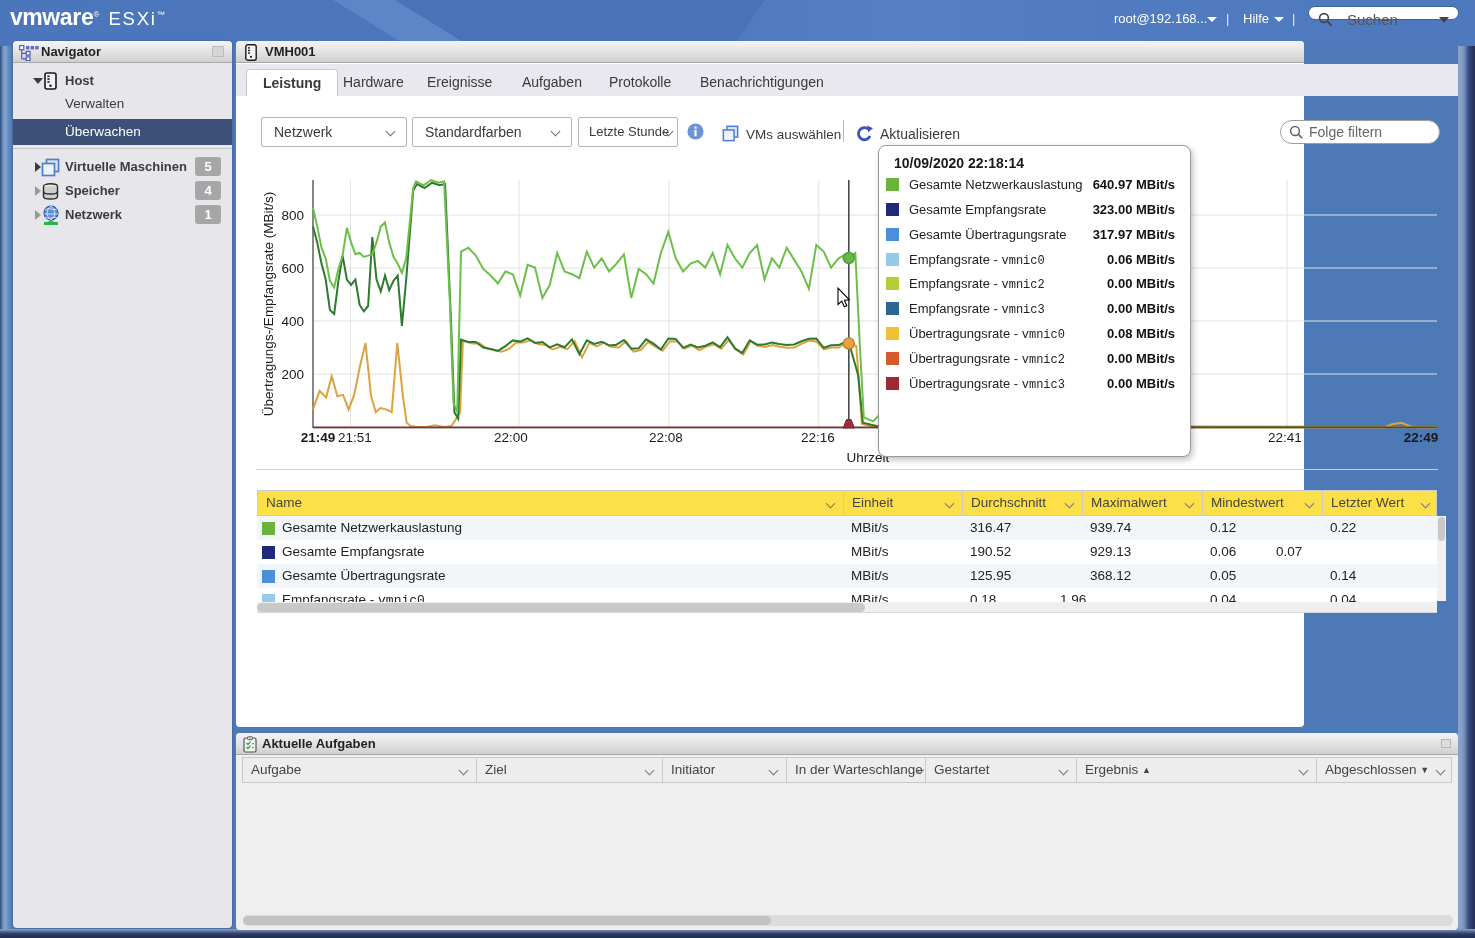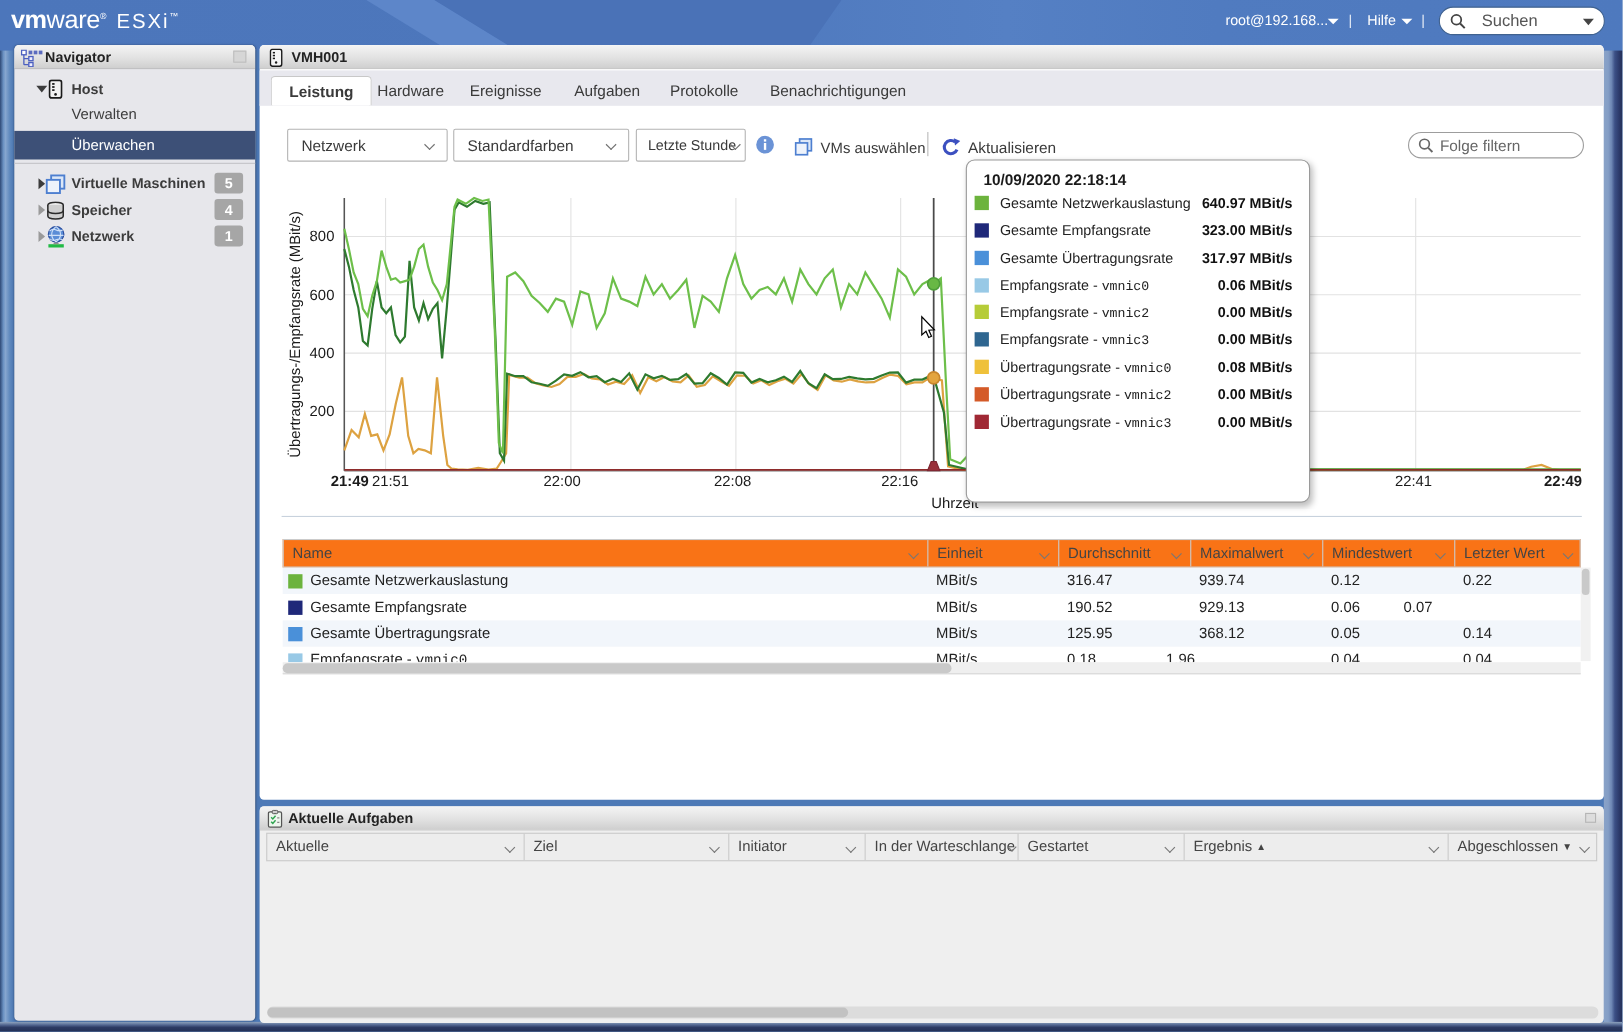--- a/index.html
+++ b/index.html
@@ -11,49 +11,49 @@
     background:linear-gradient(90deg,#2e4976 0,#6a91c2 3px,#86a6cf 5px,#5e88bd 9px,#4d79b6 13px); }
   #frame-right { position:absolute; right:0; top:46px; width:17px; height:884px;
     background:linear-gradient(90deg,#8aa3c8 0,#849ec6 4px,#6e87b4 7px,#3c5086 10px,#2c3a6a 14px,#232f56 17px); }
   #frame-bottom { position:absolute; left:0; bottom:0; width:1475px; height:9px;
     background:linear-gradient(180deg,#8fa5c0 0,#4e618c 3px,#2c3a63 5px,#222f55 9px); }
   
   #hdr { position:absolute; left:0; top:0; width:1475px; height:46px;
     background:linear-gradient(90deg,#4c76bb 0%,#4d77bc 40%,#5580c4 62%,#507bc0 75%,#4e79be 100%); }
   #logo { position:absolute; left:10px; top:3px; color:#fff; line-height:23px; }
   #logo .vm { font-weight:bold; font-size:23px; letter-spacing:-0.5px; }
-  #logo .ware { font-weight:normal; font-size:23px; letter-spacing:-0.3px; }
+  #logo .ware { font-weight:bold; font-size:23px; letter-spacing:-0.3px; }
   #logo .esxi { font-weight:normal; font-size:18.5px; letter-spacing:1.8px; margin-left:9px; }
   sup.r { font-size:8px; vertical-align:8px; }
   #hdr-right { position:absolute; left:0; top:0; width:1475px; height:40px; color:#fff;
     font-size:13px; font-weight:normal; }
   #hdr-right span.t { position:absolute; top:11px; }
   .caret-w { display:inline-block; width:0; height:0; border-left:5px solid transparent;
     border-right:5px solid transparent; border-top:5px solid #fff; vertical-align:middle; margin-left:6px; }
-  #searchbox { position:absolute; left:1308px; top:6px; width:151px; height:26px; background:#fff;
+  #searchbox { position:absolute; left:1308px; top:6px; width:151px; height:14px; background:#fff;
     border-radius:13px; border:1px solid #40628f; }
   #searchbox .mag { position:absolute; left:9px; top:5px; }
   #searchbox .ph { position:absolute; left:38px; top:4px; color:#555; font-size:15px; }
   #searchbox .dd { position:absolute; right:9px; top:10px; width:0; height:0;
     border-left:5px solid transparent; border-right:5px solid transparent; border-top:6px solid #444; }
   
   .panel { position:absolute; background:#fff; border-radius:4px; }
   .titlebar { height:22px; background:linear-gradient(180deg,#f4f4f4 0,#e2e2e2 55%,#cfcfcf 100%);
     border-bottom:1px solid #a9a9a9; border-radius:4px 4px 0 0; font-weight:bold; color:#222;
     font-size:13px; line-height:22px; }
   
   #nav { left:13px; top:41px; width:219px; height:887px; background:#e7e7eb; border-radius:4px;
     position:absolute; box-shadow:0 0 2px rgba(0,0,0,0.35); }
   #nav .titlebar { padding-left:28px; position:relative; }
   .navitem { position:relative; height:22px; line-height:22px; color:#3c3c3c; }
   .navsec { font-weight:bold; font-size:13px; }
   .badge { position:absolute; right:11px; top:0px; width:26px; height:19px; background:#a6a6a6;
     border-radius:3px; color:#fff; font-weight:bold; font-size:13px; text-align:center; line-height:19px; }
   
-  #main { left:236px; top:41px; width:1222px; height:686px; }
+  #main { left:236px; top:41px; width:1068px; height:686px; }
   #main .titlebar { padding-left:29px; position:relative; }
   #tabs { position:absolute; left:0; top:23px; width:1222px; height:32px; background:#e8e8ee;
     border-bottom:1px solid #e8e8ee; }
   .tab { position:absolute; top:5px; height:27px; line-height:27px; padding:0 16px; font-size:14px; color:#3a3a3a; }
   .tab.active { background:#fff; font-weight:bold; border:1px solid #c8c8c8; border-bottom:none;
     border-radius:4px 4px 0 0; }
   
   .sel { position:absolute; height:30px; border:1px solid #b4b4b4; border-radius:2px; background:#fff;
     font-size:14px; color:#3a3a3a; line-height:28px; padding-left:12px; }
   .sel { white-space:nowrap; overflow:hidden; }
@@ -325,21 +325,21 @@
         </div>
 <div class="ttrow">
           <span class="ttsq" style="background:#a02834"></span>
           <span class="ttlab">Übertragungsrate - <span class="ttmono">vmnic3</span></span>
           <span class="ttval">0.00 <b>MBit/s</b></span>
         </div>
       </div>
   </div>
 
   <div id="dtable" style="position:absolute;left:21px;top:449px;width:1180px">
-    <div class="thead" style="position:relative;height:26px;background:#f97316;border:1px solid #cbcbcb;color:#444;font-size:13.5px">
+    <div class="thead" style="position:relative;height:26px;background:#fde047;border:1px solid #cbcbcb;color:#444;font-size:13.5px">
       <div class="th" style="left:0;width:586px">Name</div>
       <div class="th" style="left:586px;width:119px">Einheit</div>
       <div class="th" style="left:705px;width:120px">Durchschnitt</div>
       <div class="th" style="left:825px;width:120px">Maximalwert</div>
       <div class="th" style="left:945px;width:120px">Mindestwert</div>
       <div class="th" style="left:1065px;width:115px;border-right:none">Letzter Wert</div>
     </div>
     <div class="trow" style="background:#f2f6fb">
       <span class="sq" style="background:#6cb33d"></span>
         <span class="tn">Gesamte Netzwerkauslastung</span>
@@ -389,21 +389,21 @@
     <svg style="position:absolute;left:7px;top:3px" width="14" height="17" viewBox="0 0 14 17">
         <rect x="1" y="2" width="12" height="14" rx="1.5" fill="#eef6ee" stroke="#555" stroke-width="1.2"></rect>
         <rect x="4.5" y="0.7" width="5" height="3" rx="1" fill="#cfcfcf" stroke="#555" stroke-width="0.9"></rect>
         <path d="M3.5 7 l1.5 1.5 L7.5 5.6 M3.5 11 l1.5 1.5 L7.5 9.6" fill="none" stroke="#2ea44f" stroke-width="1.3"></path>
         <line x1="9" y1="7.6" x2="11" y2="7.6" stroke="#888" stroke-width="1.1"></line>
         <line x1="9" y1="11.6" x2="11" y2="11.6" stroke="#888" stroke-width="1.1"></line>
       </svg>
     <span style="position:absolute;right:7px;top:6px;width:10px;height:9px;border:1.5px solid #b5b5b5;background:#ddd"></span>
   </div>
   <div id="taskhead" style="position:absolute;left:6px;top:24px;width:1210px;height:26px;background:#ededed;border:1px solid #c9c9c9;font-size:13.5px;color:#444">
-    <div class="th" style="left:0;width:234px">Aktuelle</div>
+    <div class="th" style="left:0;width:234px">Aufgabe</div>
     <div class="th" style="left:234px;width:186px">Ziel</div>
     <div class="th" style="left:420px;width:124px">Initiator</div>
     <div class="th nochev" style="left:544px;width:139px">In der Warteschlange<span class="mchev"></span></div>
     <div class="th" style="left:683px;width:151px">Gestartet</div>
     <div class="th" style="left:834px;width:240px">Ergebnis <span style="font-size:9px;vertical-align:1px">▲</span></div>
     <div class="th" style="left:1074px;width:136px;border-right:none">Abgeschlossen <span style="font-size:9px;vertical-align:1px">▼</span></div>
   </div>
   <div style="position:absolute;left:7px;top:182px;width:1210px;height:11px;background:#dcdcdc;border-radius:5px">
     <div style="position:absolute;left:0;top:1px;width:528px;height:9px;background:#c2c2c2;border-radius:5px"></div>
   </div>

